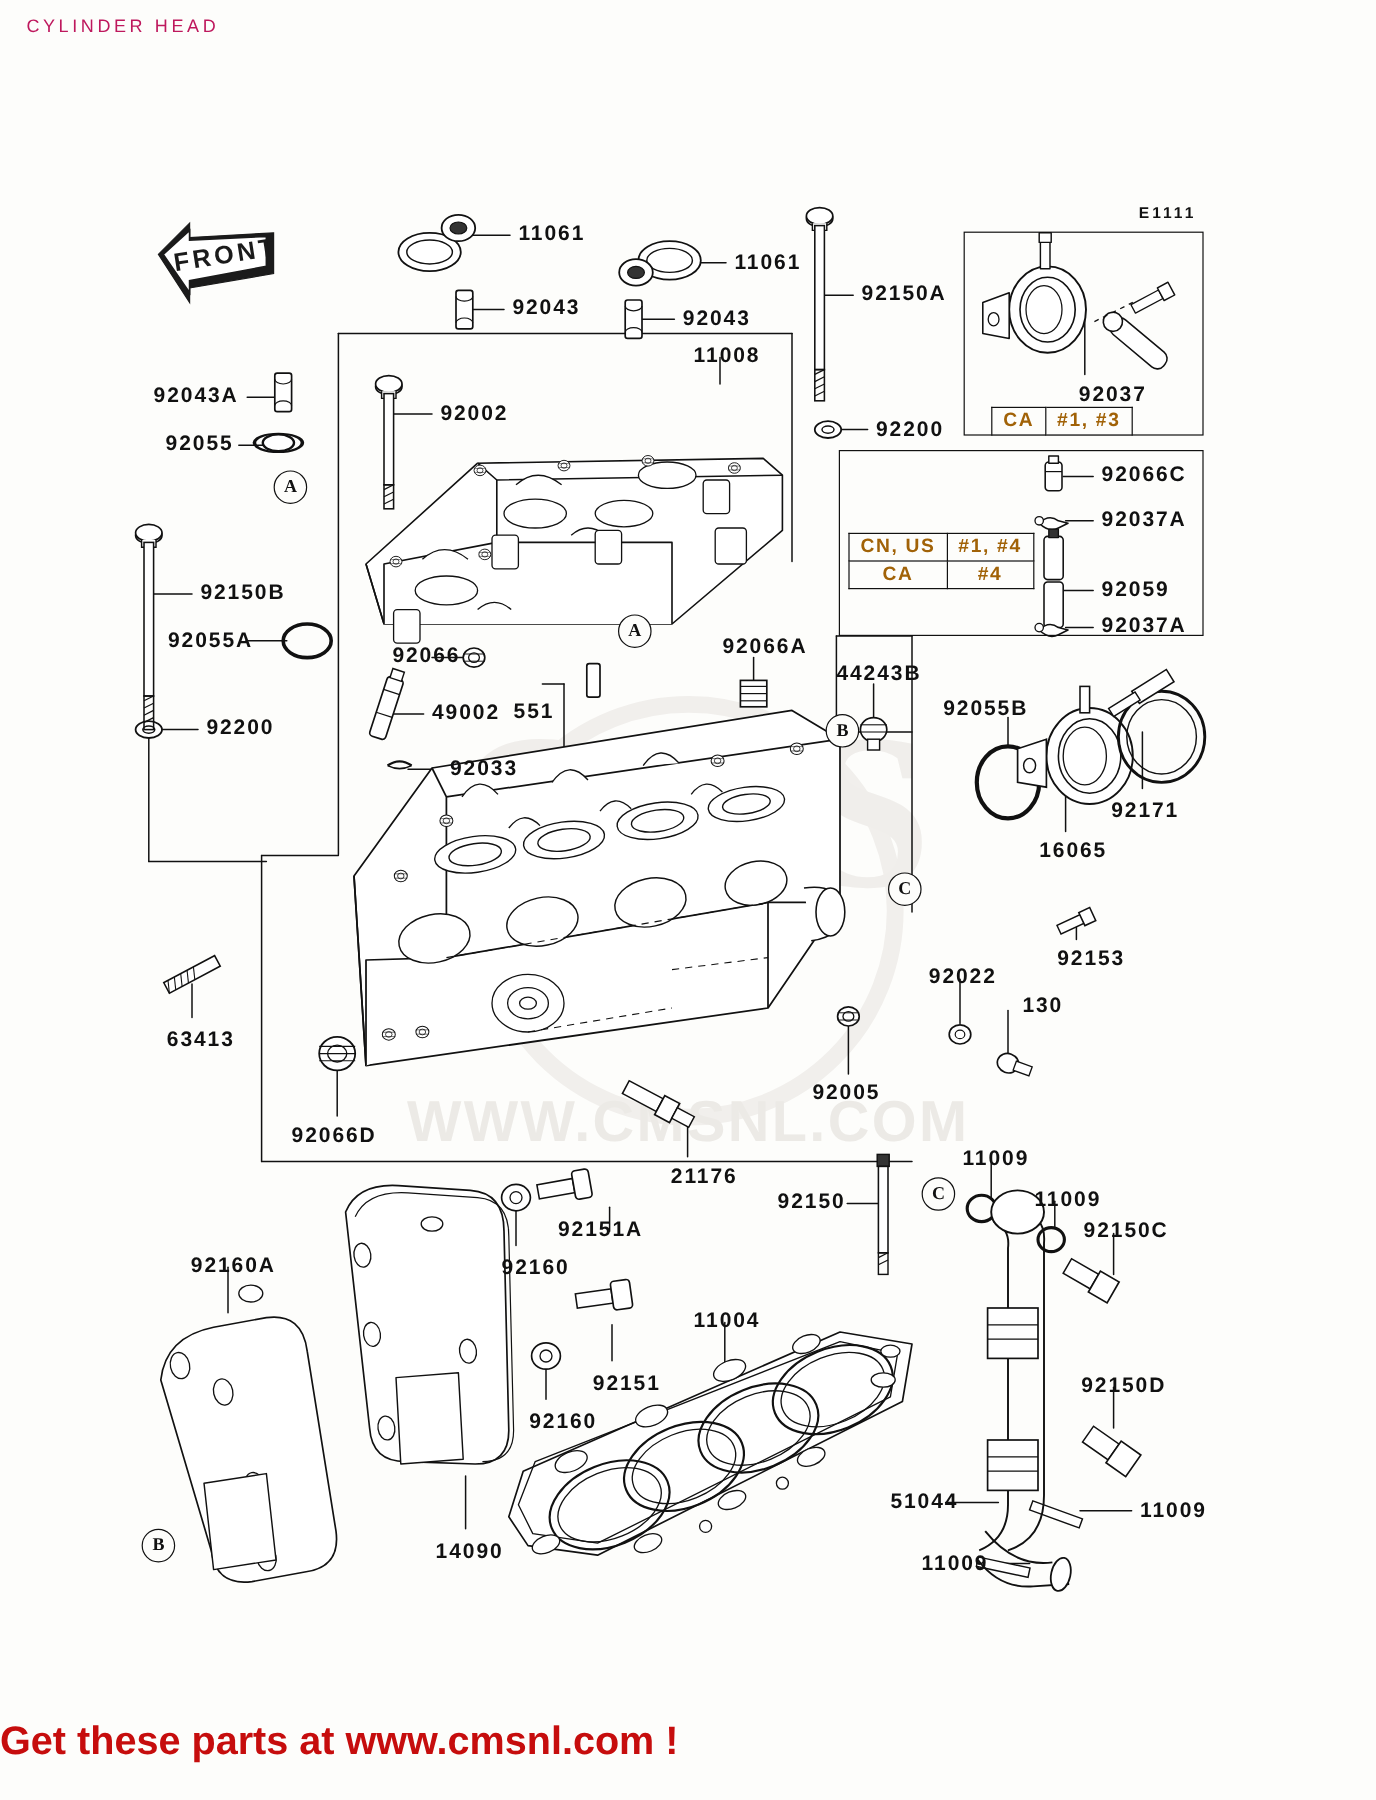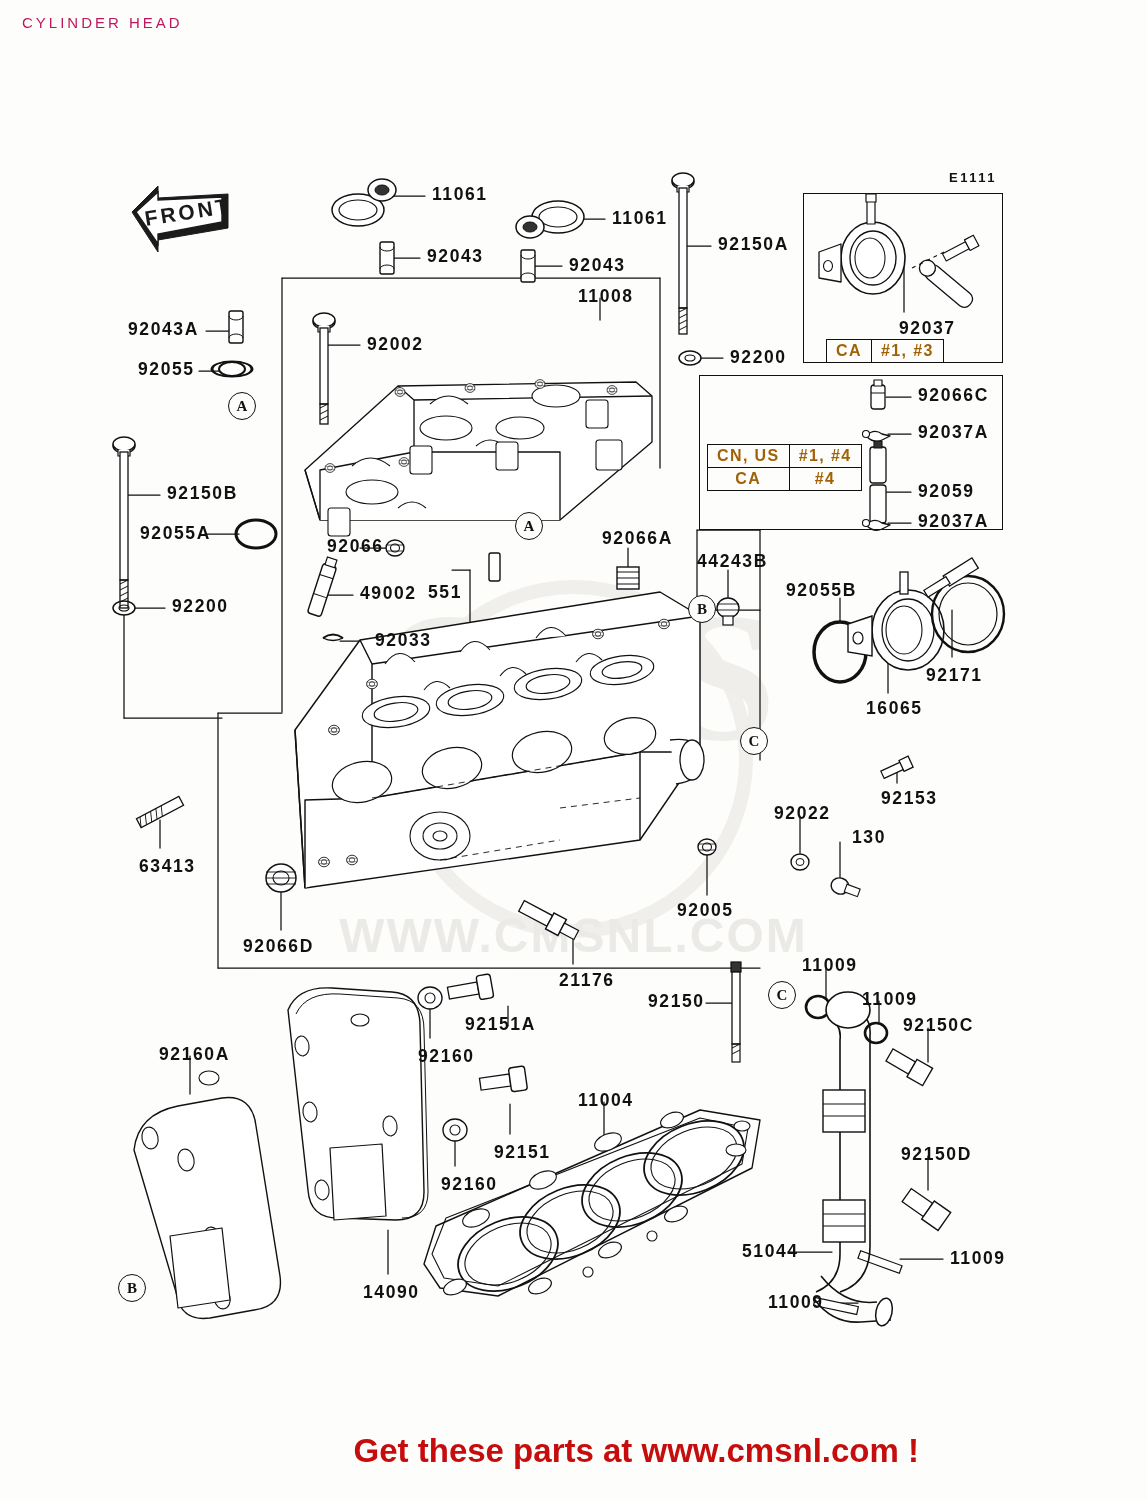--- a/index.html
+++ b/index.html
@@ -14,21 +14,21 @@
   }
 
   
   #ref-code{
     position:absolute;left:949px;top:170px;
     font-size:13px;font-weight:bold;letter-spacing:2.5px;color:#111;
   }
 
   
   #footer{
-    position:absolute;left:0;top:1432px;width:919px;text-align:right;
+    position:absolute;left:0;top:1432px;width:919px;text-align:left;
     font-size:33px;font-weight:bold;color:#c60d0d;letter-spacing:0px;
   }
 
   
   #canvas{position:absolute;left:0;top:0;width:1147px;height:1500px;}
   #canvas svg{position:absolute;left:0;top:0;}
 
   
   .pn{
     position:absolute;font-size:17.5px;font-weight:bold;color:#111;

